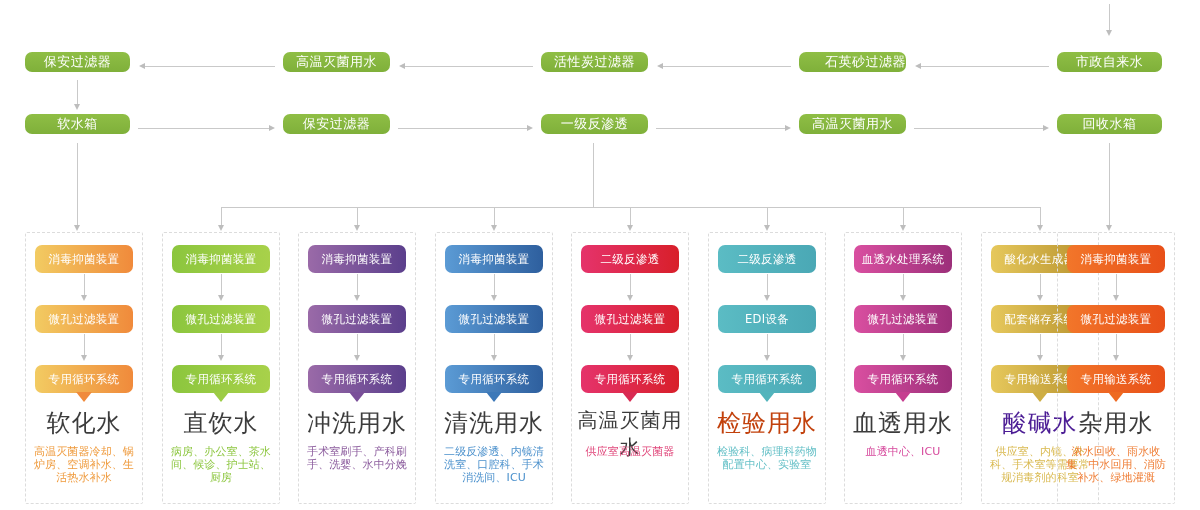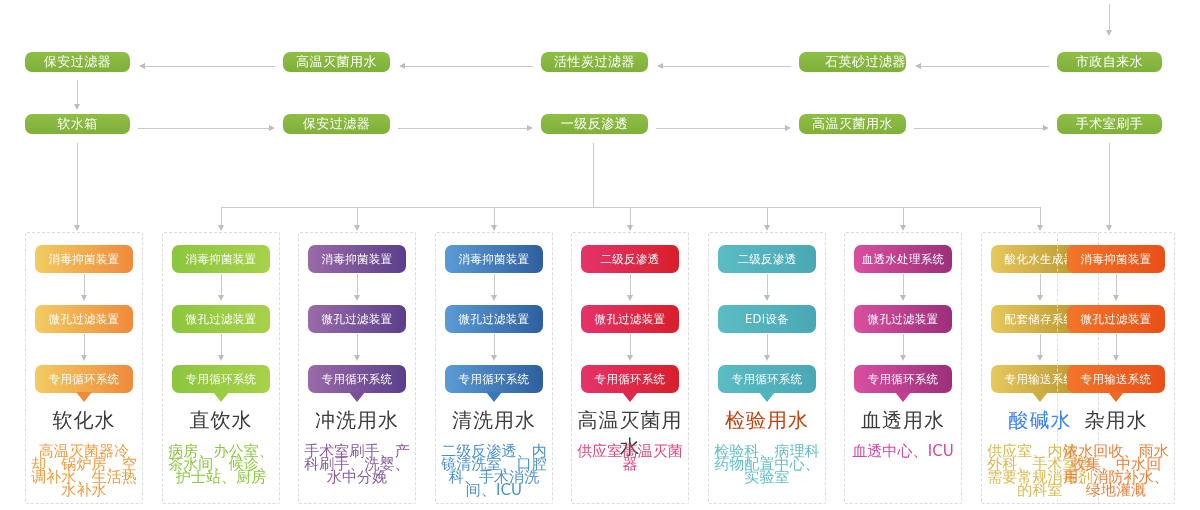--- a/index.html
+++ b/index.html
@@ -74,29 +74,29 @@
   .tail{
     position:absolute;left:50%;margin-left:-8px;top:159px;
     width:0;height:0;
     border-left:8px solid transparent;
     border-right:8px solid transparent;
     border-top:10px solid #000;
   }
   .ctitle{
     position:absolute;left:0;right:0;top:174px;
     text-align:center;
-    font-size:20px;
+    font-size:24px;
     color:#3c3c3c;
     letter-spacing:1px;
     font-family:"DejaVu Sans","Liberation Sans",sans-serif;
   }
   .cdesc{
     position:absolute;left:3px;right:3px;top:212px;
     text-align:center;
-    font-size:15px;
+    font-size:11px;
     line-height:13px;
     letter-spacing:.1px;
   }
 </style>
 </head>
 <body>
 
 <div id="stage">
 
   <div class="vline" style="left:1109px;top:4px;height:28px;"></div>
@@ -127,21 +127,21 @@
       <div class="pill top" style="left: 283px; top: 114px; width: 107px;">
         <span>保安过滤器</span>
       </div>
       <div class="pill top" style="left: 541px; top: 114px; width: 107px;">
         <span>一级反渗透</span>
       </div>
       <div class="pill top" style="left: 799px; top: 114px; width: 107px;">
         <span>高温灭菌用水</span>
       </div>
       <div class="pill top" style="left: 1057px; top: 114px; width: 105px;">
-        <span>手术室刷手</span>
+        <span>回收水箱</span>
       </div>
     </div>
 
   <div id="topconn">
       <div class="hline" style="left: 144px; top: 65.5px; width: 131px;"></div>
       <div class="arrowL" style="left: 139px; top: 62.5px;"></div>
       <div class="hline" style="left: 404px; top: 65.5px; width: 129px;"></div>
       <div class="arrowL" style="left: 399px; top: 62.5px;"></div>
       <div class="hline" style="left: 662px; top: 65.5px; width: 129px;"></div>
       <div class="arrowL" style="left: 657px; top: 62.5px;"></div>
@@ -333,21 +333,21 @@
         <div class="cbox b3" style="background: linear-gradient(90deg, rgb(230, 200, 92) 0%, rgb(184, 147, 47) 100%);">
           <span>专用输送系统</span>
         </div>
         <div class="carrow a1">
           <div class="tip"></div>
         </div>
         <div class="carrow a2">
           <div class="tip"></div>
         </div>
         <div class="tail" style="border-top-color: rgb(206, 174, 68);"></div>
-        <div class="ctitle" style="color: #3b82f6;">酸碱水</div>
+        <div class="ctitle" style="color: #4c1d95;">酸碱水</div>
         <div class="cdesc" style="color: rgb(217, 185, 79);">供应室、内镜、外科、手术室等需要常规消毒剂的科室</div>
       </div>
       <div class="col" style="left: 1057px;">
         <div class="cbox b1" style="background: linear-gradient(90deg, rgb(242, 118, 42) 0%, rgb(232, 79, 24) 100%);">
           <span>消毒抑菌装置</span>
         </div>
         <div class="cbox b2" style="background: linear-gradient(90deg, rgb(242, 118, 42) 0%, rgb(232, 79, 24) 100%);">
           <span>微孔过滤装置</span>
         </div>
         <div class="cbox b3" style="background: linear-gradient(90deg, rgb(242, 118, 42) 0%, rgb(232, 79, 24) 100%);">

